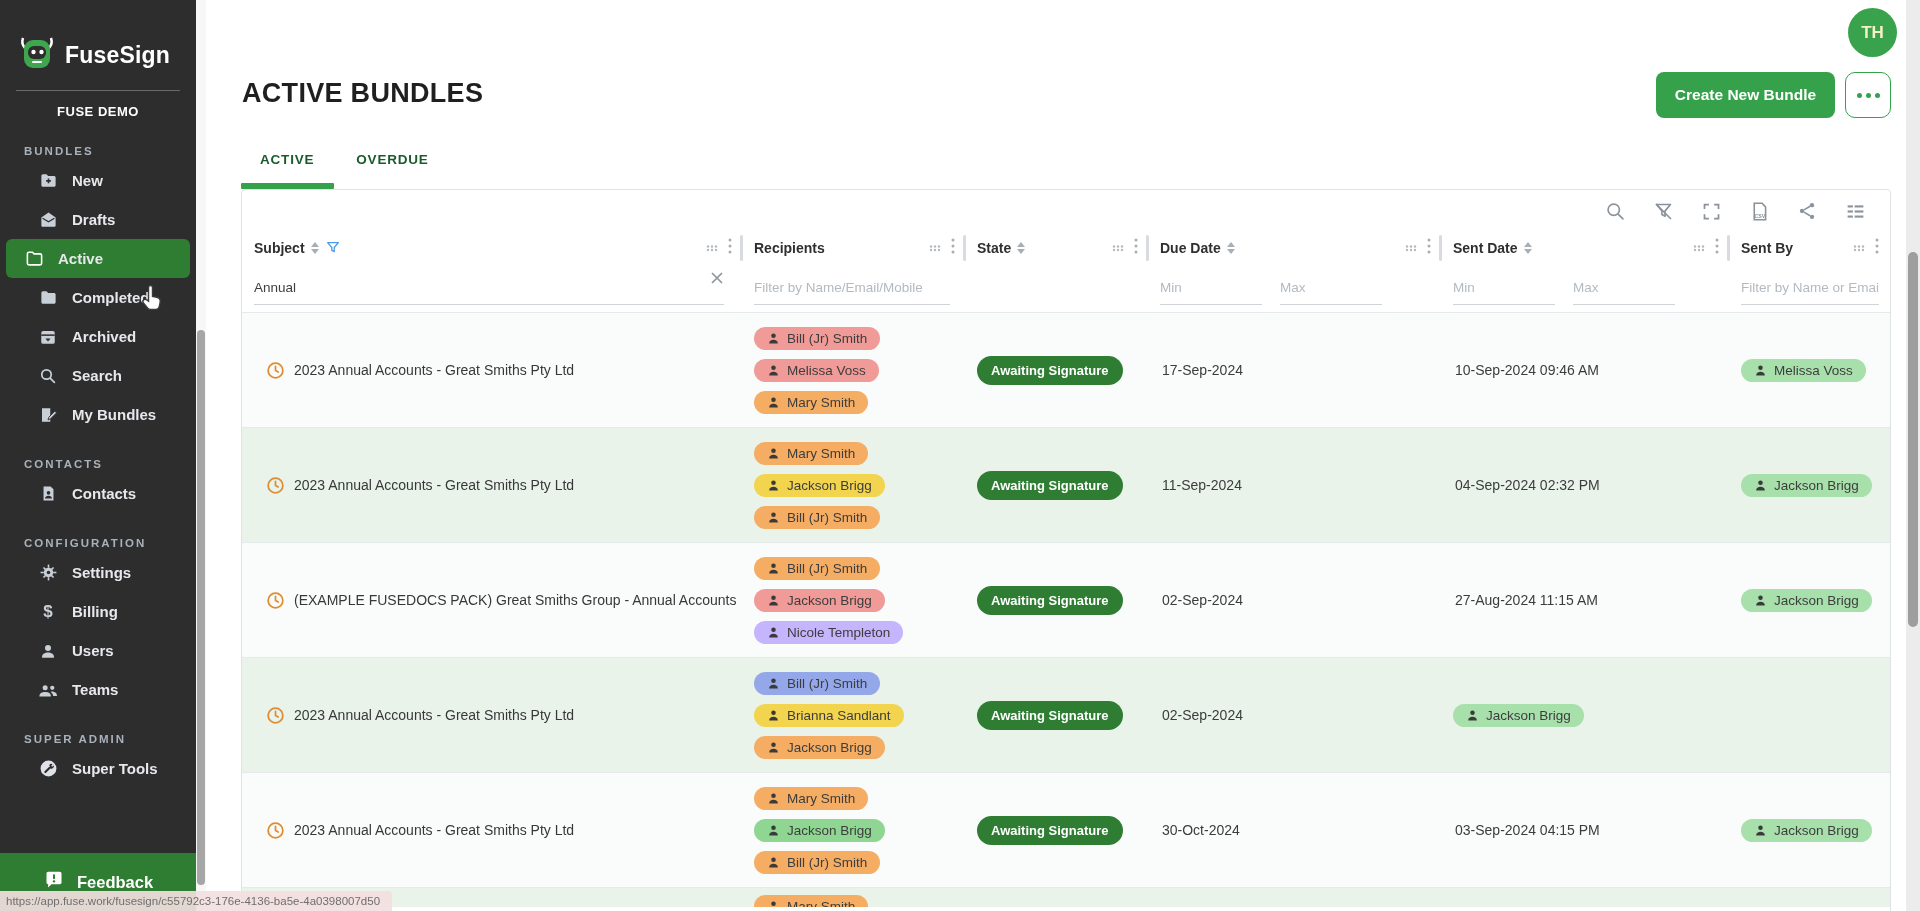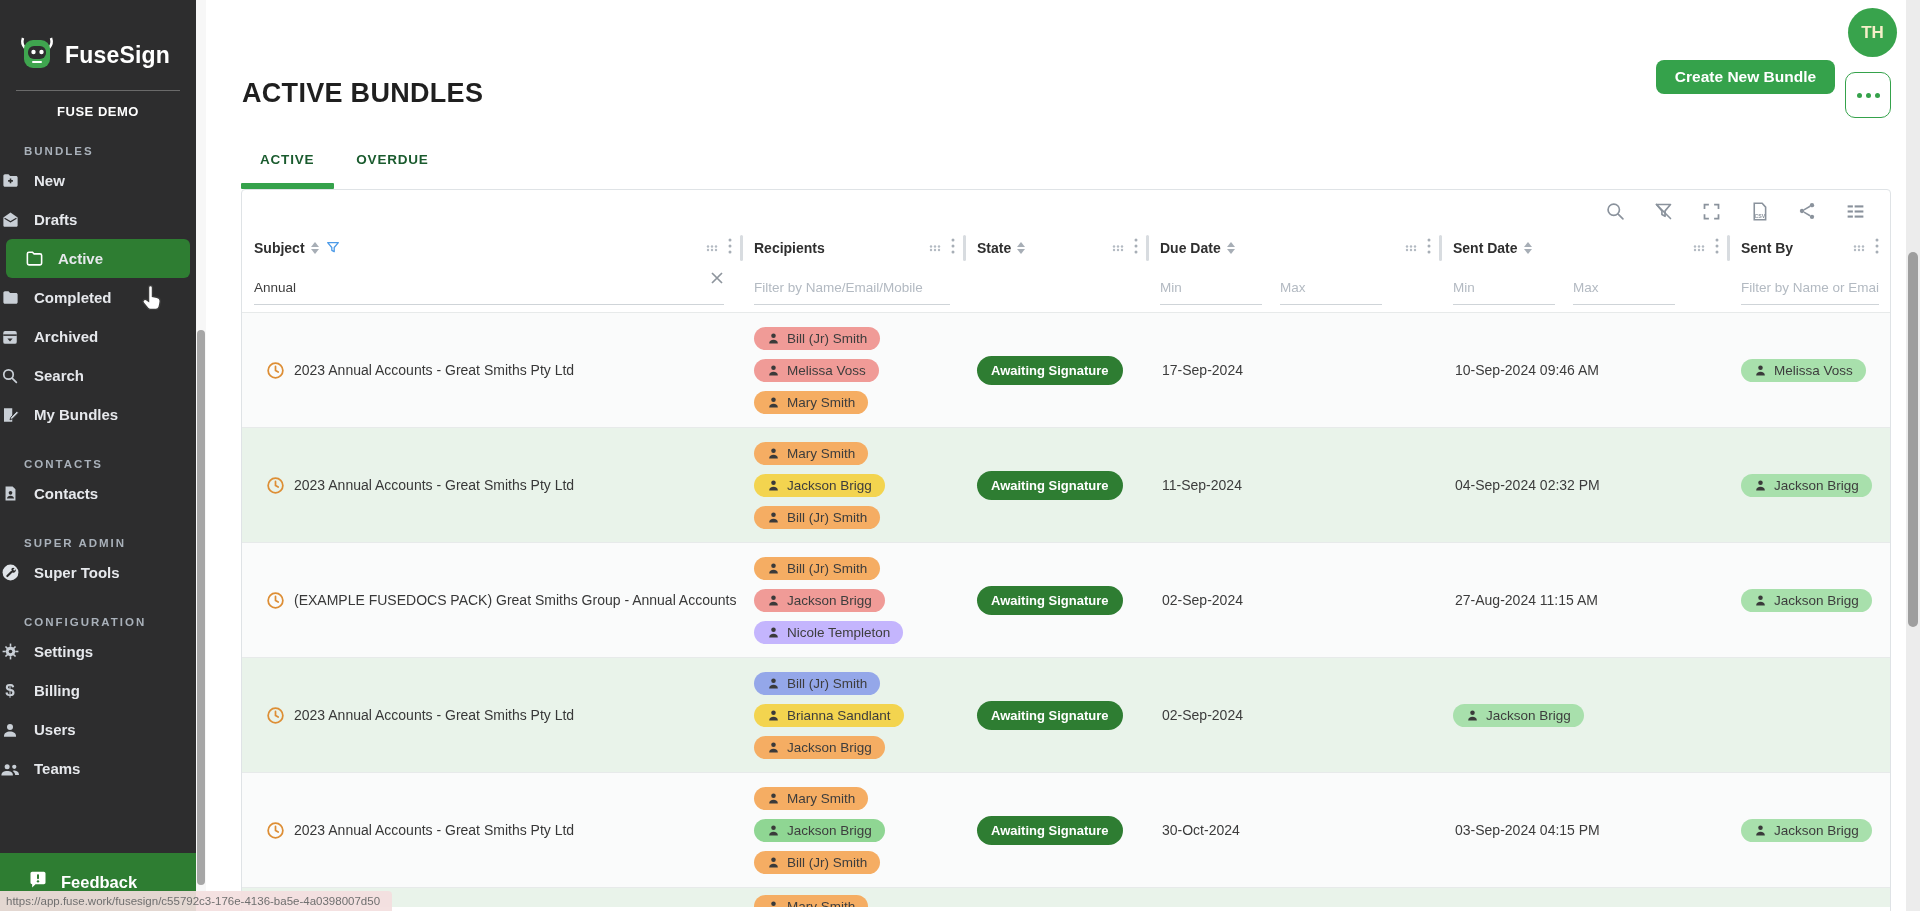--- a/index.html
+++ b/index.html
@@ -12,44 +12,44 @@
     background:#2D2D2E; display:flex; flex-direction:column; z-index:5; }
   .brand { display:flex; align-items:center; gap:7px; padding:24px 16px 0 16px; height:86px; }
   .brand-name { color:#fff; font-size:23px; font-weight:700; letter-spacing:.2px; }
   .side-divider { height:1px; background:#6a6a6a; margin:4px 16px 0 16px; }
   .org-name { color:#fff; font-size:13px; font-weight:700; text-align:center;
     letter-spacing:.5px; padding:13px 0 2px 0; }
   .section { margin-top:24px; }
   .section-label { color:#A9B1BA; font-size:11.5px; font-weight:600; letter-spacing:2px;
     padding:0 0 4px 24px; }
   .nav-item { display:flex; align-items:center; gap:14px; height:39px; 
-    color:#E6E8EC; font-size:15px; font-weight:600; cursor:pointer; }
+    color:#E6E8EC; font-size:15px; font-weight:600; cursor:pointer;margin-left:38px; }
   .nav-item .nav-ico { width:20px; display:flex; justify-content:center; align-items:center; }
   .nav-item.active { background:#2E7D32; border-radius:6px; margin:0 6px; padding-left:18px; }
   .spacer { flex:1; }
   .feedback-btn { height:58px; background:#2E7D32; display:flex; align-items:center;
-    gap:13px; padding-left:28px; color:#fff; font-size:16.5px; font-weight:700; cursor:pointer; }
+    gap:13px; padding-left:44px; color:#fff; font-size:16.5px; font-weight:700; cursor:pointer; }
 
   
   .side-scroll { position:absolute; left:196px; top:0; width:10px; height:911px; background:#F7F7F7; z-index:6; }
   .side-scroll .thumb { position:absolute; left:1px; width:8px; top:330px; height:555px;
     background:#A6A6A6; border-radius:4px; }
 
   
   .page-scroll { position:absolute; right:0; top:0; width:14px; height:911px; background:#ECECEC; z-index:6; }
   .page-scroll .thumb { position:absolute; left:2px; width:10px; top:252px; height:375px;
     background:#9E9E9E; border-radius:5px; }
 
   
   .page-title { position:absolute; left:242px; top:78px; font-size:27px; font-weight:800;
     color:#1F1F1F; letter-spacing:.3px; }
   .avatar { position:absolute; left:1848px; top:8px; width:49px; height:49px; border-radius:50%;
     background:#38A34C; color:#F6EFC9; font-size:17px; font-weight:700;
     display:flex; align-items:center; justify-content:center; cursor:pointer; }
-  .create-btn { position:absolute; left:1656px; top:60px; width:179px; height:34px;
+  .create-btn { position:absolute; left:1656px; top:72px; width:179px; height:46px;
     background:#35A24B; border:none; border-radius:8px; color:#fff; font-size:15.5px;
     font-weight:700; font-family:"Liberation Sans",sans-serif; cursor:pointer; }
   .more-btn { position:absolute; left:1845px; top:72px; width:46px; height:46px;
     background:#fff; border:1.6px solid #35A24B; border-radius:10px; display:flex;
     align-items:center; justify-content:center; gap:4px; cursor:pointer; }
   .more-btn i { width:5px; height:5px; border-radius:50%; background:#35A24B; }
 
   
   .tabs { position:absolute; left:256px; top:146px; display:flex; gap:34px; }
   .tab { font-size:13.5px; font-weight:700; letter-spacing:.8px; color:#1A5B2E;
@@ -209,34 +209,20 @@
               <path d="M5 2h10l4 4v16H5z" fill="#C9CFD6"></path>
               <circle cx="12" cy="11" r="2.6" fill="#2D2D2E"></circle>
               <path d="M7 19c0-2.5 2.2-4 5-4s5 1.5 5 4z" fill="#2D2D2E"></path>
             </svg>
         </span>
         <span class="nav-label">Contacts</span>
       </div>
     </div>
 
     <div class="section">
-      <div class="section-label">SUPER ADMIN</div>
-      <div class="nav-item">
-        <span class="nav-ico">
-          <svg width="19" height="19" viewBox="0 0 24 24">
-              <circle cx="12" cy="12" r="10" fill="#DFE3E8"></circle>
-              <path d="M8 16.5 13.2 11.3" stroke="#2B2B2B" stroke-width="2.6" stroke-linecap="round"></path>
-              <path d="M13 7.5a3.2 3.2 0 0 1 4.2-.9l-1.9 1.9 1.4 1.4 1.9-1.9a3.2 3.2 0 0 1-4.3 4z" fill="#2B2B2B"></path>
-            </svg>
-        </span>
-        <span class="nav-label">Super Tools</span>
-      </div>
-    </div>
-
-    <div class="section">
       <div class="section-label">CONFIGURATION</div>
       <div class="nav-item">
         <span class="nav-ico">
           <svg width="19" height="19" viewBox="0 0 24 24" fill="#C9CFD6">
               <g>
                 <path d="M11 2h2v4h-2z"></path>
                 <path d="M11 18h2v4h-2z"></path>
                 <path d="M2 11h4v2H2z"></path>
                 <path d="M18 11h4v2h-4z"></path>
                 <path d="M4.9 6.3 6.3 4.9l2.8 2.8L7.7 9.1z"></path>
@@ -266,20 +252,34 @@
       <div class="nav-item">
         <span class="nav-ico">
           <svg width="20" height="18" viewBox="0 0 28 24" fill="#C9CFD6">
               <circle cx="10" cy="9" r="3.5"></circle>
               <path d="M2 20c0-3.2 3.5-5.2 8-5.2s8 2 8 5.2v1H2z"></path>
               <circle cx="20" cy="9" r="3"></circle>
               <path d="M20.5 14.2c3.4.4 6 2.3 6 5.3v1h-5.2c-.2-2.6-1.7-4.6-3.6-5.7 1-.4 1.9-.6 2.8-.6z"></path>
             </svg>
         </span>
         <span class="nav-label">Teams</span>
+      </div>
+    </div>
+
+    <div class="section">
+      <div class="section-label">SUPER ADMIN</div>
+      <div class="nav-item">
+        <span class="nav-ico">
+          <svg width="19" height="19" viewBox="0 0 24 24">
+              <circle cx="12" cy="12" r="10" fill="#DFE3E8"></circle>
+              <path d="M8 16.5 13.2 11.3" stroke="#2B2B2B" stroke-width="2.6" stroke-linecap="round"></path>
+              <path d="M13 7.5a3.2 3.2 0 0 1 4.2-.9l-1.9 1.9 1.4 1.4 1.9-1.9a3.2 3.2 0 0 1-4.3 4z" fill="#2B2B2B"></path>
+            </svg>
+        </span>
+        <span class="nav-label">Super Tools</span>
       </div>
     </div>
 
     <div class="spacer"></div>
     <div class="feedback-btn">
       <span>
         <svg width="20" height="20" viewBox="0 0 24 24">
             <path d="M3 4c0-1.1.9-2 2-2h14c1.1 0 2 .9 2 2v11c0 1.1-.9 2-2 2H9l-4 4v-4H5c-1.1 0-2-.9-2-2z" fill="#fff"></path>
             <rect x="10.8" y="5" width="2.4" height="6" rx="1" fill="#2E7D32"></rect>
             <circle cx="12" cy="13.6" r="1.4" fill="#2E7D32"></circle>

